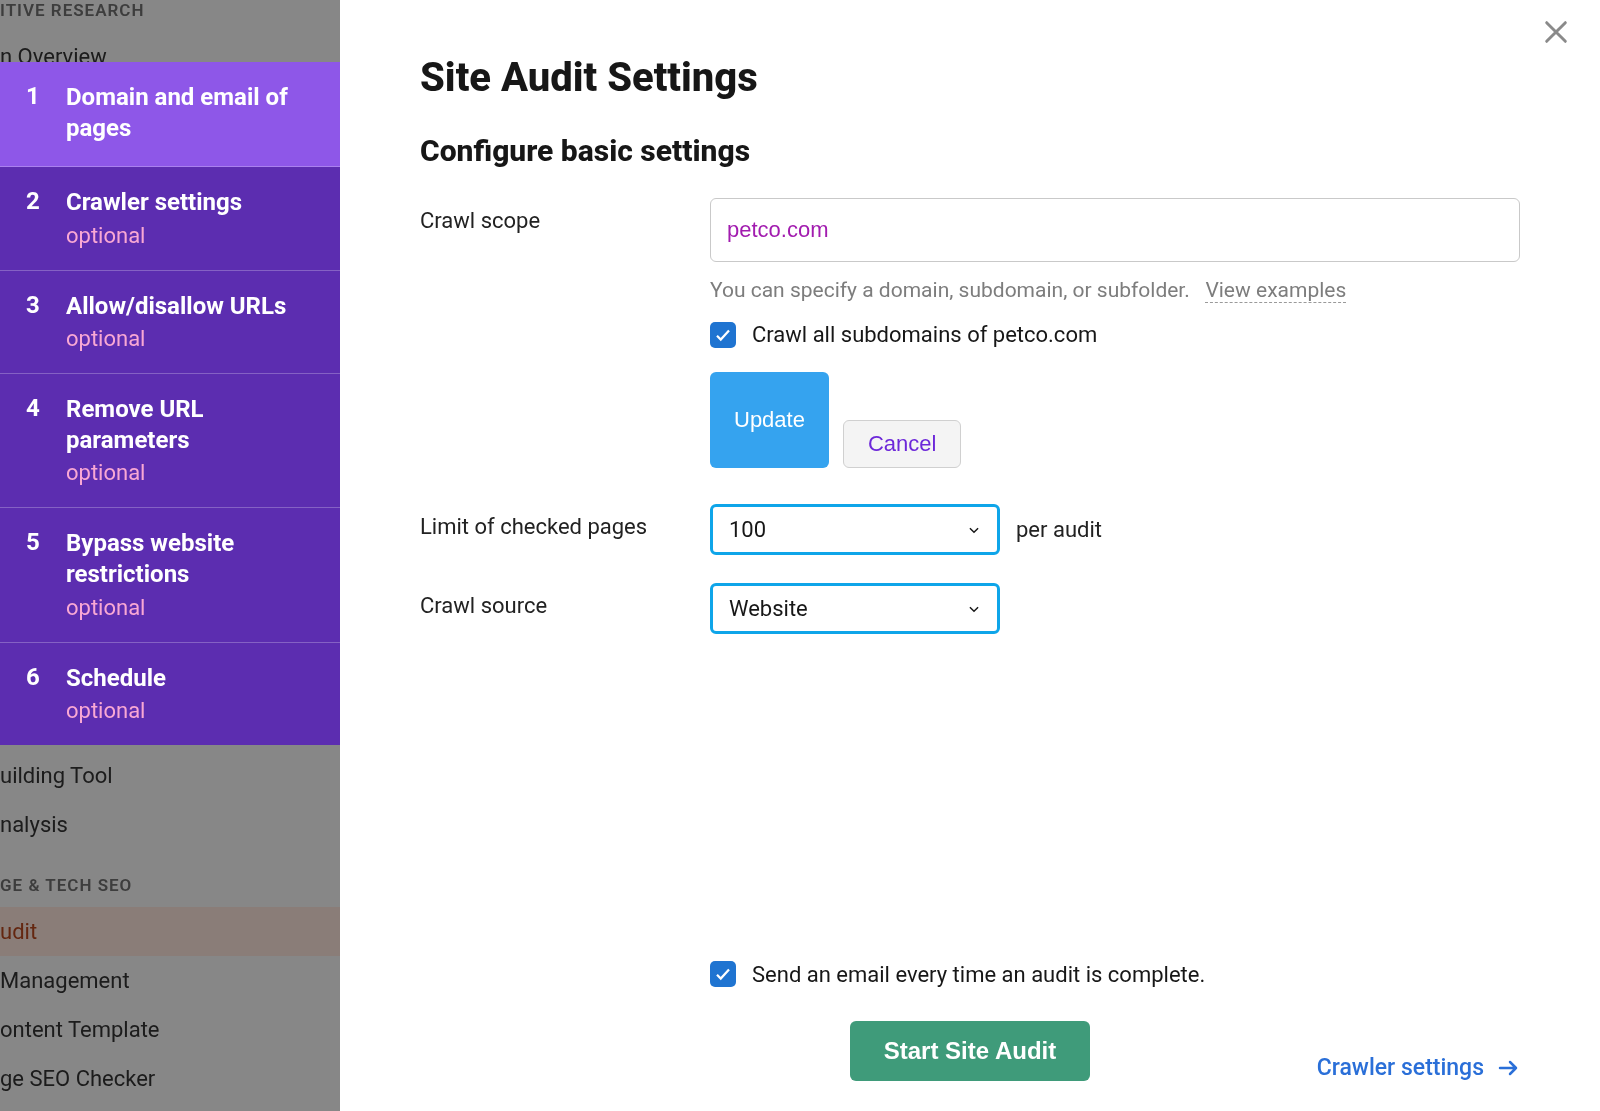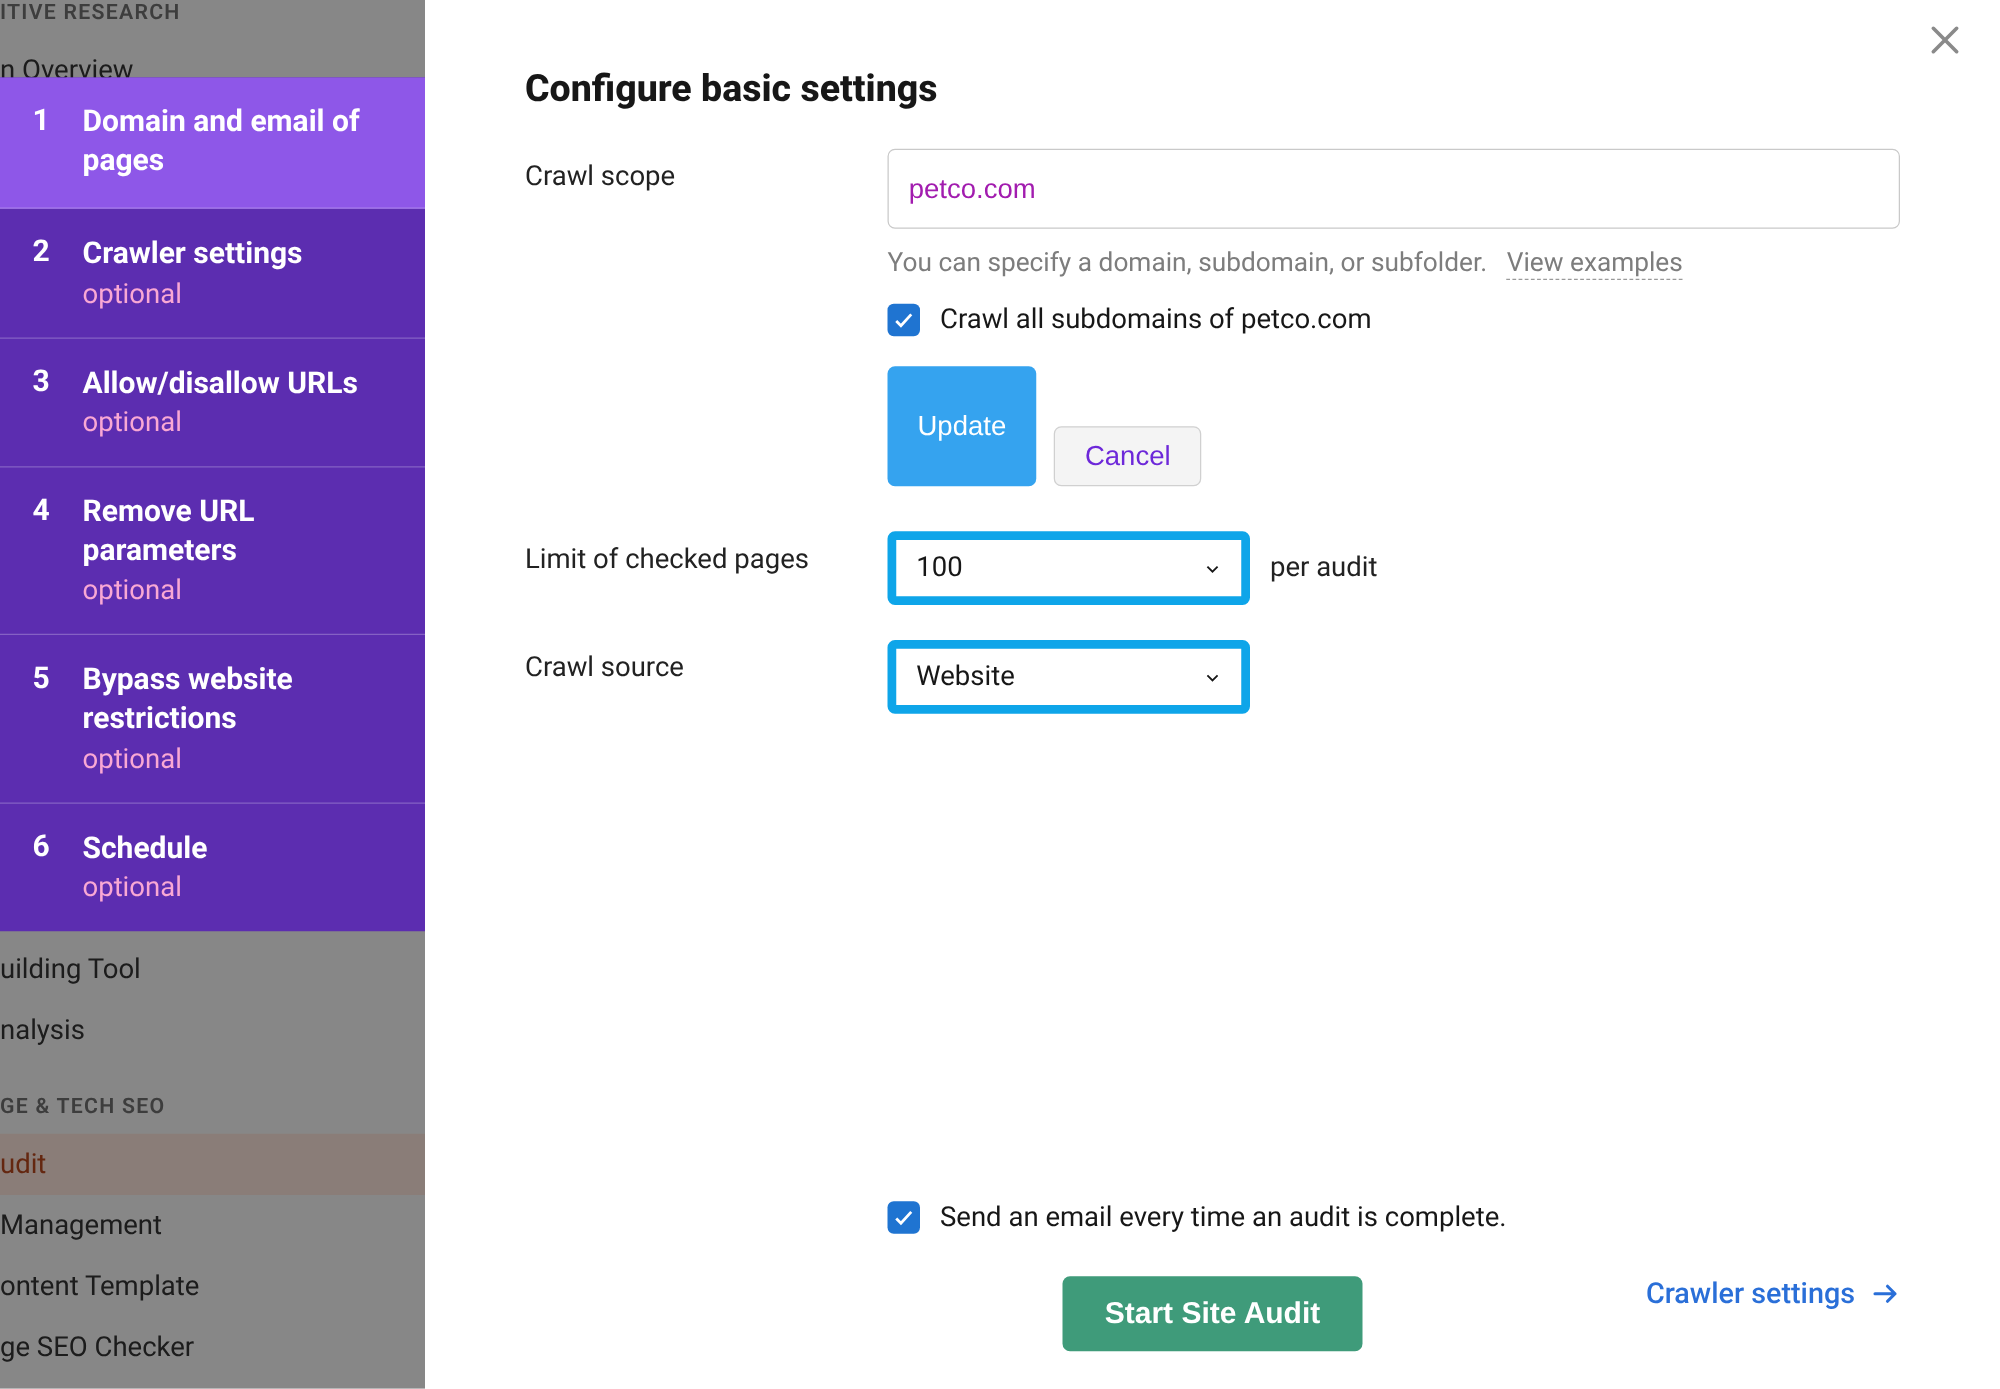--- a/index.html
+++ b/index.html
@@ -201,21 +201,21 @@
       background: #f4f4f4;
       border: 1px solid #d0d0d0;
       color: #6d28d9;
       margin-top: 48px;
     }
 
     .select {
       width: 290px;
       font-size: 22px;
       padding: 10px 16px;
-      border: 7px solid #0ea5e9;
+      border: 3px solid #0ea5e9;
       border-radius: 6px;
       background: #fff;
       color: #171717;
       display: flex;
       align-items: center;
       justify-content: space-between;
       cursor: pointer;
     }
     .suffix {
       font-size: 22px;
@@ -236,21 +236,21 @@
       display: flex;
       align-items: center;
       gap: 16px;
       font-size: 22px;
       color: #171717;
       margin-left: 290px;
       margin-bottom: 34px;
     }
     .footer-actions {
       display: flex;
-      align-items: flex-start;
+      align-items: flex-end;
       justify-content: center;
       position: relative;
     }
     .btn-start {
       background: #3f9b7a;
       color: #fff;
       font-size: 24px;
       font-weight: 700;
       padding: 16px 34px;
       border-radius: 6px;
@@ -334,20 +334,21 @@
 </div>
 
 <div class="panel">
 
   <div class="close-btn">
     <svg viewBox="0 0 24 24">
         <path d="M4 4 L20 20 M20 4 L4 20" stroke="currentColor" stroke-width="2.5" fill="none" stroke-linecap="round"></path>
       </svg>
   </div>
 
+  <h1 class="title">Site Audit Settings</h1>
   <h2 class="subtitle">Configure basic settings</h2>
 
   <div class="form-row">
     <div class="form-label">Crawl scope</div>
     <div class="form-field">
       <input class="text-input" type="text" value="petco.com" style="">
       <div class="helper">
         <span>You can specify a domain, subdomain, or subfolder.</span>&nbsp;&nbsp;
         <span class="link">View examples</span>
       </div>

